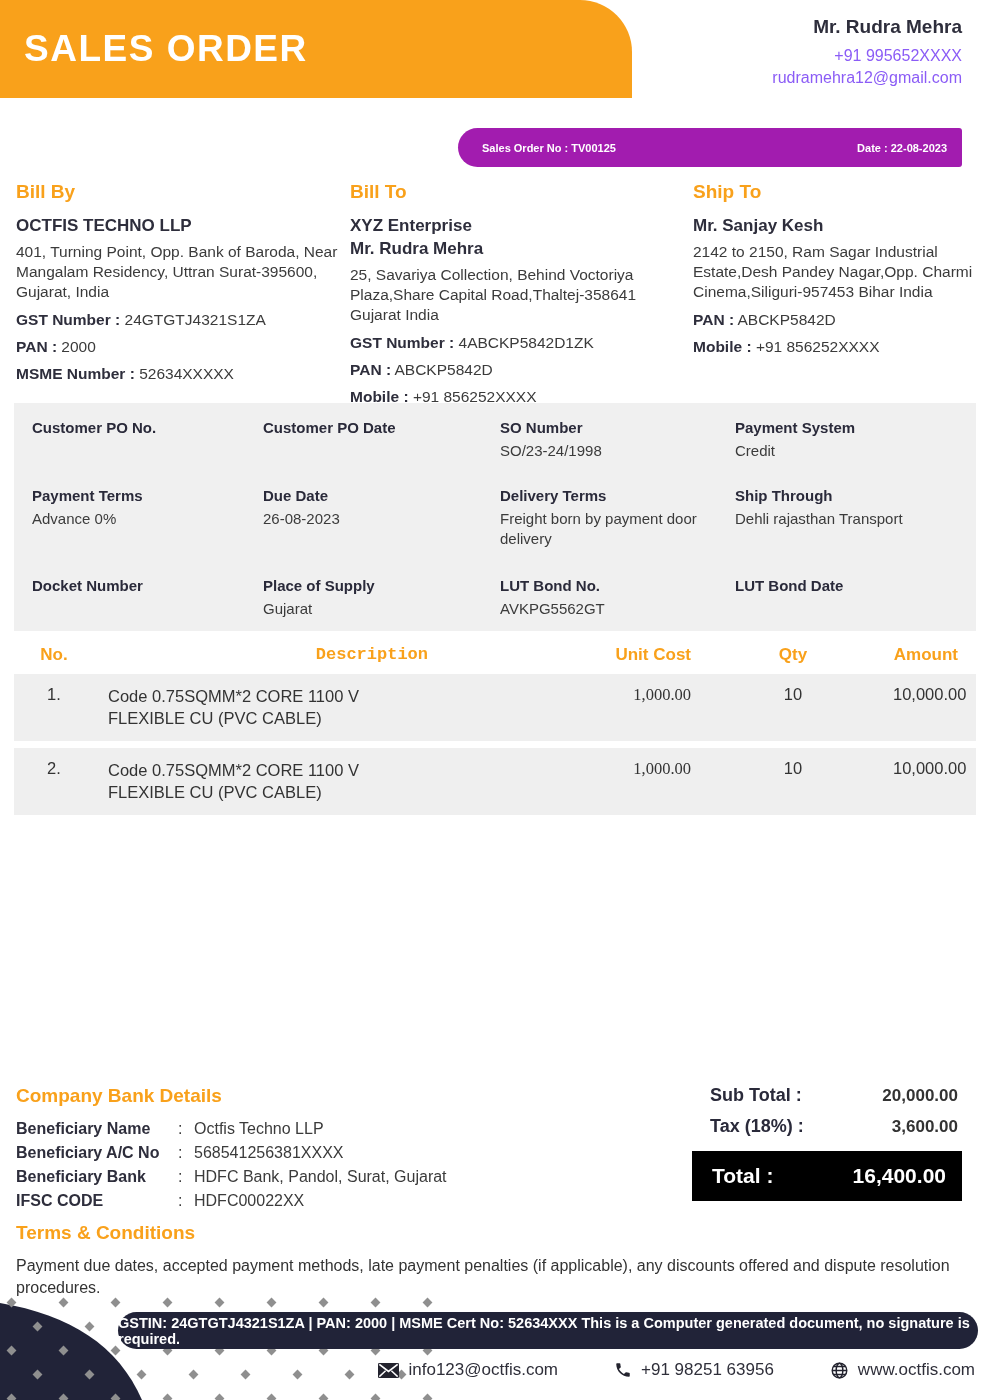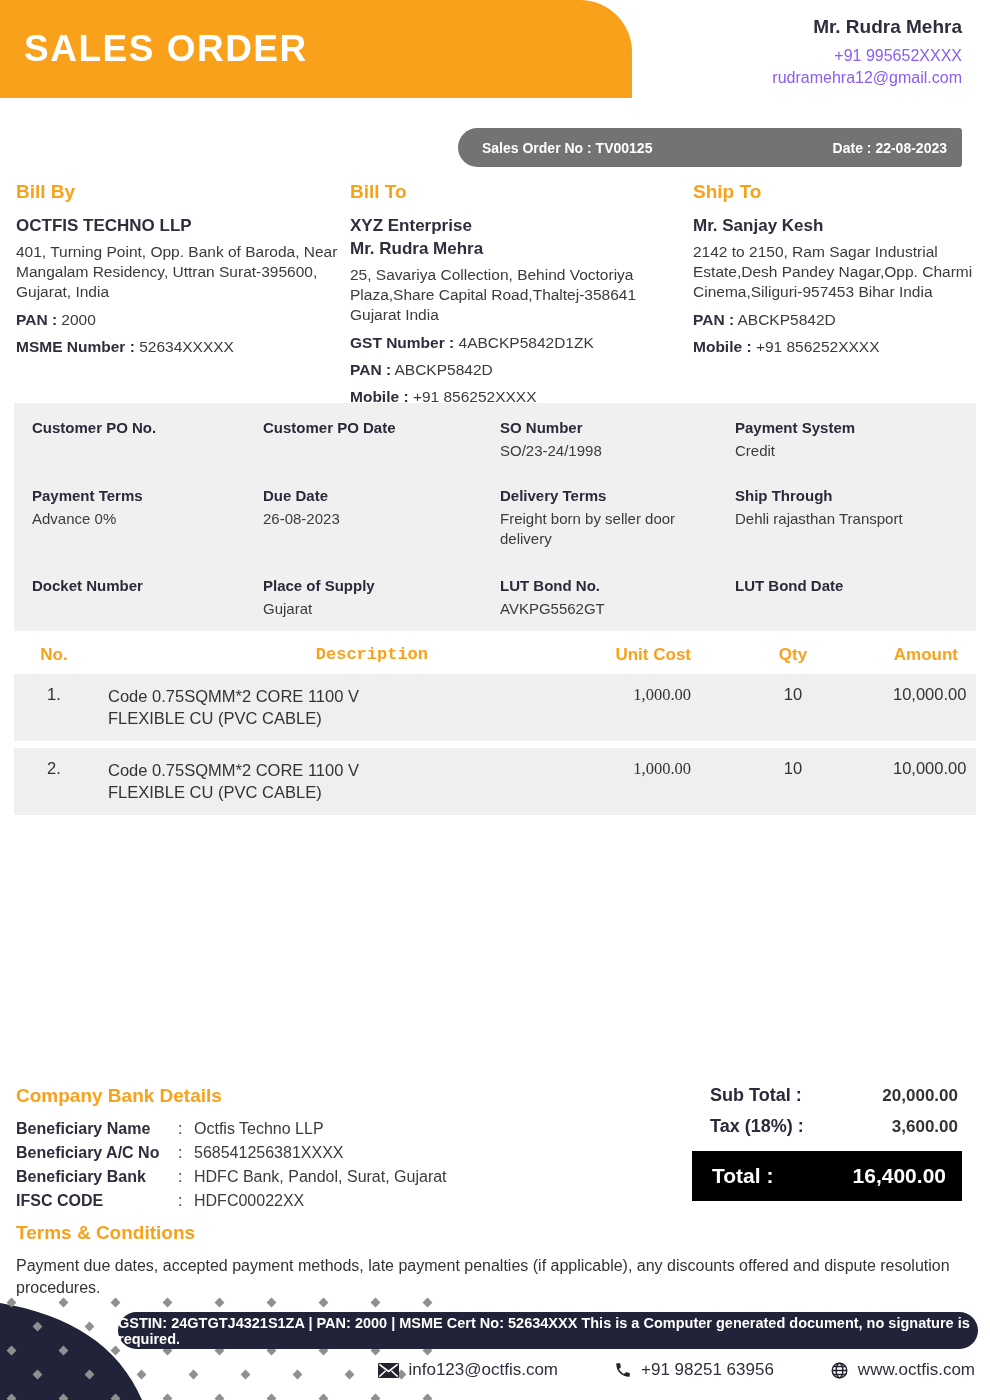--- a/index.html
+++ b/index.html
@@ -9,23 +9,23 @@
 
   
   .banner { position:absolute; left:0; top:0; width:632px; height:98px;
             background:#F9A11B; border-top-right-radius:52px; display:flex; align-items:center; }
   .banner h1 { color:#fff; font-size:37px; font-weight:bold; letter-spacing:1.5px; padding-left:24px; }
   .header-contact { position:absolute; right:28px; top:16px; text-align:right; }
   .header-contact .name { font-size:19px; font-weight:bold; color:#2E2E3C; margin-bottom:7px; }
   .header-contact .line { font-size:16px; color:#8b5cf6; line-height:22px; }
 
   .order-pill { position:absolute; left:458px; top:128px; width:504px; height:39px;
-                background:#737373; border-radius:20px 3px 3px 20px;
+                background:#a21caf; border-radius:20px 3px 3px 20px;
                 display:flex; justify-content:space-between; align-items:center;
-                padding:0 15px 0 24px; color:#fff; font-size:14px; font-weight:bold; }
+                padding:0 15px 0 24px; color:#fff; font-size:11px; font-weight:bold; }
 
   
   .addresses { position:absolute; left:16px; top:181px; width:960px; display:flex; }
   .addr-col { }
   .addr-col.c1 { width:322px; }
   .addr-col.c2 { width:330px; margin-left:12px; }
   .addr-col.c3 { width:282px; margin-left:13px; }
   .addr-heading { color:#F9A11B; font-size:19px; font-weight:bold; margin-bottom:11px; }
   .addr-name { font-size:17px; font-weight:bold; color:#2E2E3C; line-height:23px; }
   .addr-text { font-size:15.5px; color:#3B3B3B; line-height:20px; margin-top:5px; }
@@ -109,20 +109,21 @@
   <div class="order-pill">
     <span>Sales Order No : TV00125</span>
     <span>Date : 22-08-2023</span>
   </div>
 
   <div class="addresses">
     <div class="addr-col c1">
       <div class="addr-heading">Bill By</div>
       <div class="addr-name">OCTFIS TECHNO LLP</div>
       <div class="addr-text">401, Turning Point, Opp. Bank of Baroda, Near Mangalam Residency, Uttran Surat-395600, Gujarat, India</div>
+      <div class="addr-meta"><b>GST Number :</b> <span>24GTGTJ4321S1ZA</span></div>
       <div class="addr-meta"><b>PAN :</b> <span>2000</span></div>
       <div class="addr-meta"><b>MSME Number :</b> <span>52634XXXXX</span></div>
     </div>
     <div class="addr-col c2">
       <div class="addr-heading">Bill To</div>
       <div class="addr-name">XYZ Enterprise</div>
       <div class="addr-name">Mr. Rudra Mehra</div>
       <div class="addr-text">25, Savariya Collection, Behind Voctoriya Plaza,Share Capital Road,Thaltej-358641 Gujarat India</div>
       <div class="addr-meta"><b>GST Number :</b> <span>4ABCKP5842D1ZK</span></div>
       <div class="addr-meta"><b>PAN :</b> <span>ABCKP5842D</span></div>
@@ -157,21 +158,21 @@
     <div class="info-cell">
       <div class="info-label">Payment Terms</div>
       <div class="info-value">Advance 0%</div>
     </div>
     <div class="info-cell">
       <div class="info-label">Due Date</div>
       <div class="info-value">26-08-2023</div>
     </div>
     <div class="info-cell">
       <div class="info-label">Delivery Terms</div>
-      <div class="info-value">Freight born by seller door delivery</div>
+      <div class="info-value">Freight born by payment door delivery</div>
     </div>
     <div class="info-cell">
       <div class="info-label">Ship Through</div>
       <div class="info-value">Dehli rajasthan Transport</div>
     </div>
     <div class="info-cell">
       <div class="info-label">Docket Number</div>
       <div class="info-value"></div>
     </div>
     <div class="info-cell">

